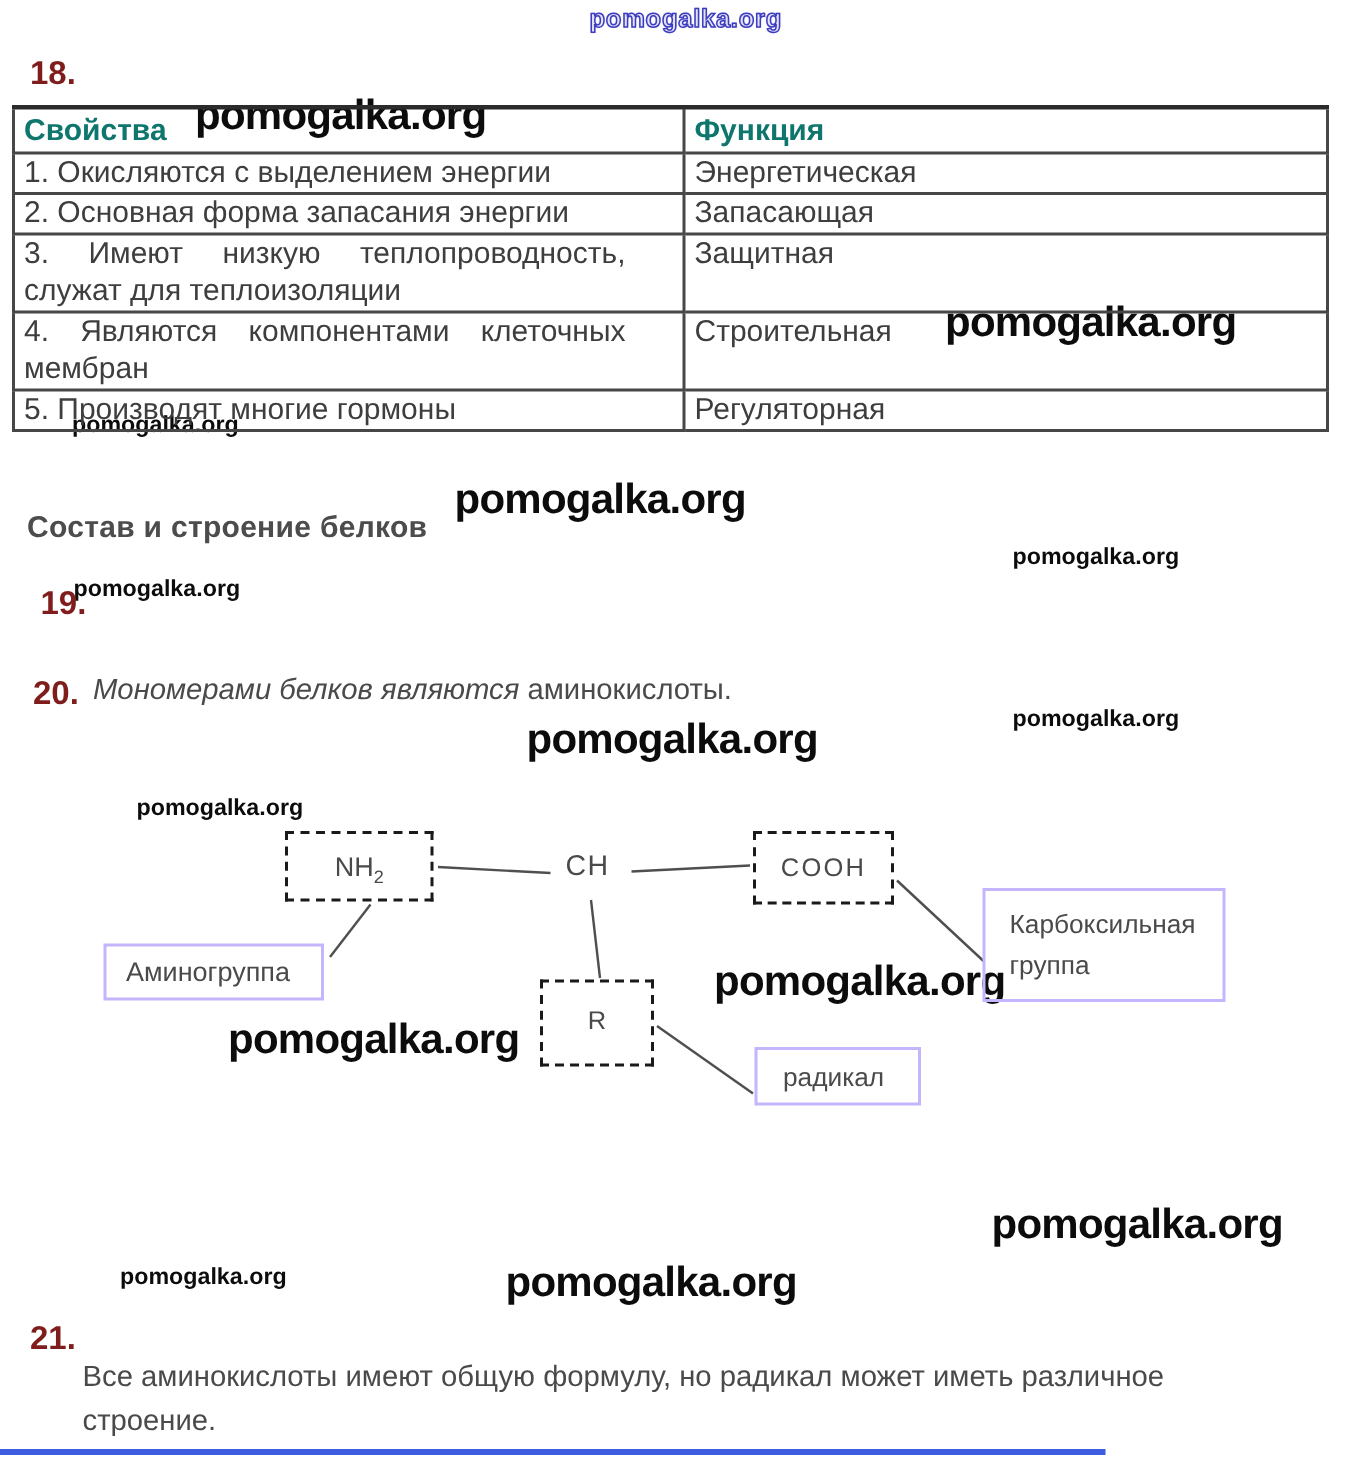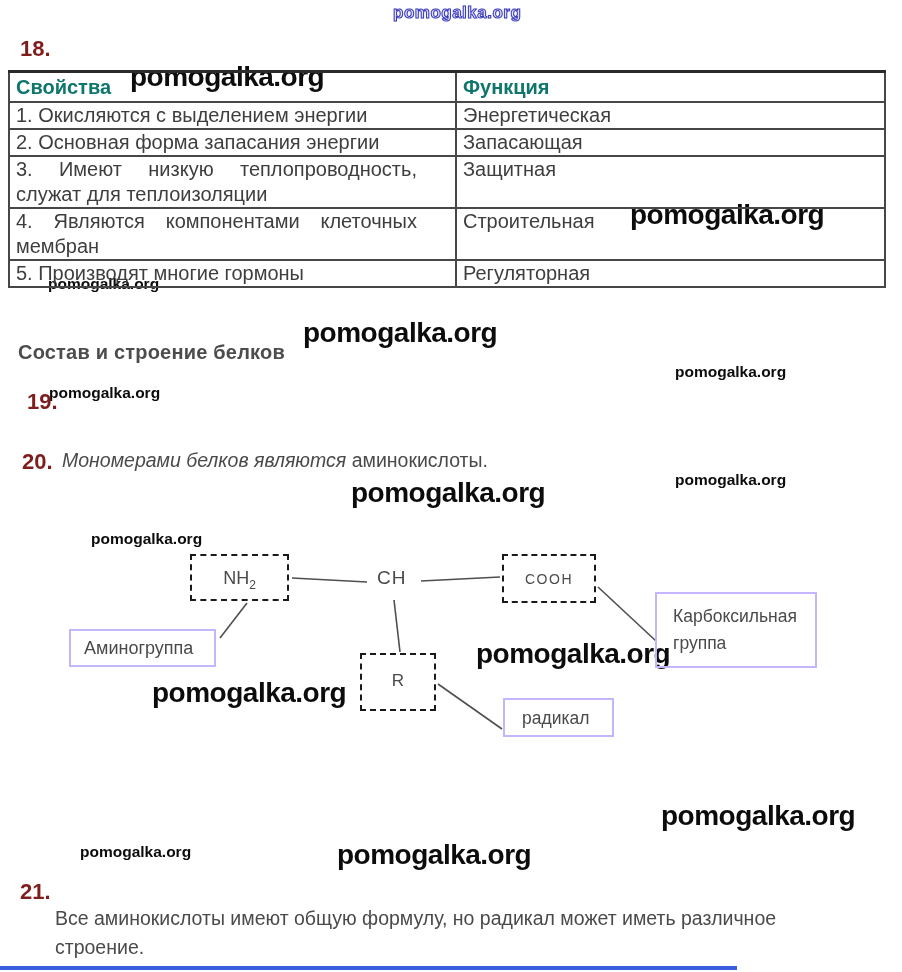--- a/index.html
+++ b/index.html
@@ -63,21 +63,21 @@
   .a19 .ital{font-style:italic;}
   .a21{left:55px;top:904px;width:810px;}
   
   .diagram-lines{position:absolute;left:0;top:0;width:902px;height:972px;pointer-events:none;}
   .dbox{position:absolute;color:#4a4a4a;box-sizing:border-box;}
   .dashed{border:2px dashed #1a1a1a;}
   .solidb{border:2px solid #c4b5fd;}
   .nh2-box{left:190px;top:554px;width:99px;height:47px;text-align:center;line-height:44px;font-size:18px;}
   .nh2-box sub{font-size:12px;}
   .ch-node{left:377px;top:567px;font-size:19px;letter-spacing:1px;}
-  .cooh-box{left:502px;top:554px;width:94px;height:49px;text-align:center;line-height:46px;font-size:14px;letter-spacing:1.5px;}
+  .cooh-box{left:502px;top:554px;width:94px;height:49px;text-align:center;line-height:46px;font-size:17px;letter-spacing:1.5px;}
   .r-box{left:360px;top:653px;width:76px;height:58px;text-align:center;line-height:52px;font-size:17px;}
   .amino-box{left:69px;top:629px;width:147px;height:38px;font-size:18px;line-height:35px;padding-left:13px;}
   .carboxyl-box{left:655px;top:592px;width:162px;height:76px;font-size:17.5px;line-height:27px;padding:9px 0 0 16px;}
   .radical-box{left:503px;top:698px;width:111px;height:39px;font-size:17.5px;line-height:36px;padding-left:17px;}
   
   .bottom-rule{position:absolute;left:0;top:966px;width:737px;height:4px;background:#3c5ede;}
 </style>
 </head>
 <body>
 

